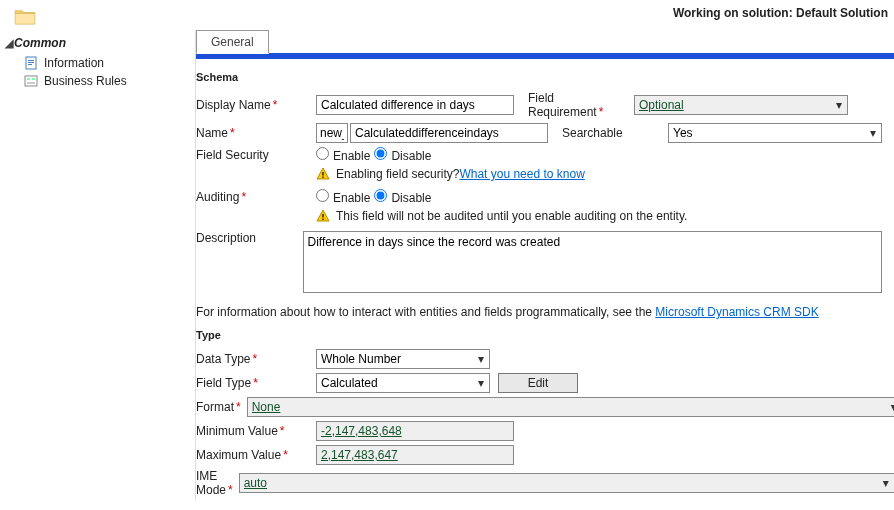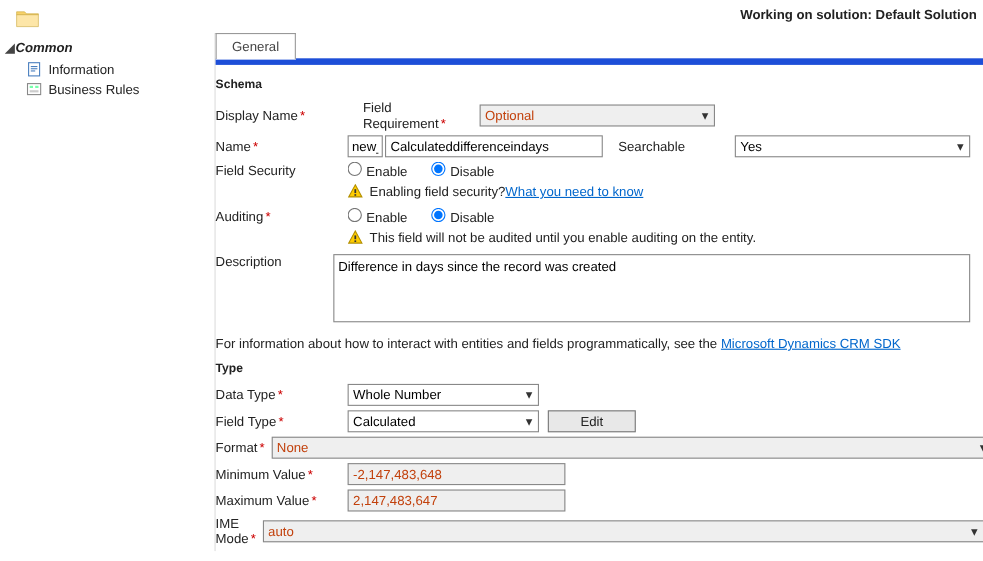--- a/index.html
+++ b/index.html
@@ -59,36 +59,36 @@
     position: relative;
     top: 0;
   }
   .form-area { padding: 8px 12px 0 0;}
   .section-h { font-size: 11px; font-weight: 600; color: #222; margin: 4px 0 8px 0; }
   .row { display:flex; align-items:center; margin-bottom: 4px;}
   .label-col { width: 120px; padding-right: 6px; color: #222;}
   .label-col2 { width: 120px; padding: 0 6px 0 14px; color: #222;}
   .req { color: #c00; margin-left: 2px;}
   .fld { border: 1px solid #888; height: 20px; font: inherit; padding: 1px 4px; background:#fff; }
-  .fld[disabled], .fld.readonly { background: #efefef; color:#c2410c;}
+  .fld[disabled], .fld.readonly { background: #efefef; color:#14532d;text-decoration:underline;}
   input[type=text].fld { width: 198px; }
   .sel { border: 1px solid #888; height: 20px; width: 214px; font:inherit; background:#fff; padding-left:4px;}
   .sel-wrap {
     position: relative; display:inline-flex; align-items:center;
   }
   .sel-wrap .chev {
     position:absolute; right:0; top:0; width:18px; height:20px;
     display:flex; align-items:center; justify-content:center;
     pointer-events:none; color:#333;
   }
   .prefix-box {
     border:1px solid #888; height:20px; padding:1px 3px; font:inherit; margin-right:2px; width:32px; background:#fff;
   }
   .name-input { width: 164px;}
-  .radio-row { display:flex; align-items:center; gap: 22px;}
+  .radio-row { display:flex; align-items:center; gap: 4px;}
   input[type=radio] { margin:0 4px 0 0;}
   .info-row { display:flex; align-items:center; margin: 4px 0 8px 120px; font-size:12px;}
   .warn-icon { width:14px; height:14px; margin-right:6px; flex-shrink:0;}
   .link { color: #0066cc; text-decoration: underline; cursor:pointer;}
   .desc-area {
     width: 656px; height: 62px; border:1px solid #888; font:inherit; padding:3px 4px; resize:none;
   }
   .para { margin: 12px 0 10px 0; font-size:12px; }
   .btn {
     height:20px; width:80px; border:1px solid #777; background:#e8e8e8; font:inherit; cursor:pointer; color:#222;
@@ -141,20 +141,21 @@
     <div class="tabs">
       <div class="tab">General</div>
     </div>
 
     <div class="form-area">
 
       <div class="section-h">Schema</div>
 
       <div class="row">
         <div class="label-col"><span>Display Name</span><span class="req">*</span></div>
+        <input type="text" class="fld" value="Calculated difference in days" style="">
         <div class="label-col2"><span>Field Requirement</span><span class="req">*</span></div>
         <div class="sel-wrap">
           <input class="fld sel readonly" readonly="" style="width: 214px;" value="Optional">
           <span class="chev">▾</span>
         </div>
       </div>
 
       <div class="row">
         <div class="label-col"><span>Name</span><span class="req">*</span></div>
         <input type="text" class="prefix-box" value="new_" style="">

